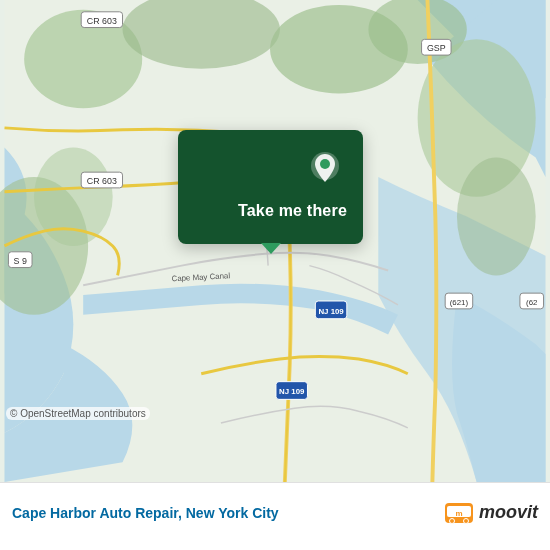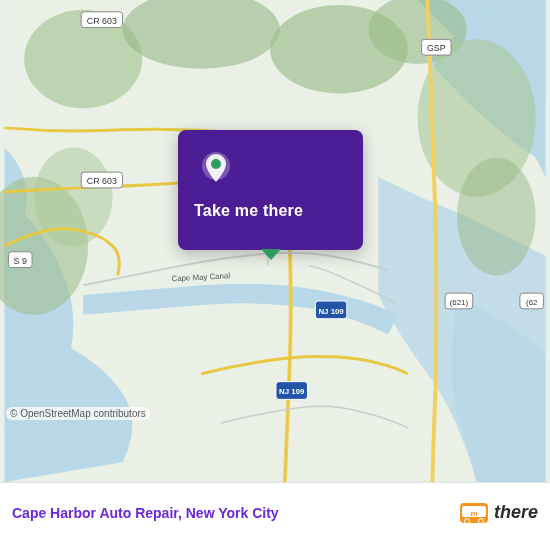--- a/index.html
+++ b/index.html
@@ -26,26 +26,26 @@
       position: absolute;
       top: 0; left: 0;
     }
 
     
     #location-card {
       position: absolute;
       top: 130px;
       left: 178px;
       width: 185px;
-      background: #4c1d95;
+      background: #14532d;
       border-radius: 8px;
-      padding: 18px 16px 30px;
+      padding: 18px 16px 24px;
       display: flex;
       flex-direction: column;
-      align-items: flex-start;
+      align-items: flex-end;
       box-shadow: 0 4px 16px rgba(0,0,0,0.25);
       z-index: 10;
     }
 
     #location-card::after {
       content: '';
       position: absolute;
       bottom: -10px;
       left: 50%;
       transform: translateX(-50%);
@@ -86,21 +86,21 @@
       font-size: 10px;
       color: #555;
       background: rgba(255,255,255,0.75);
       padding: 1px 4px;
       border-radius: 6px;
     }
 
     #place-name {
       font-size: 14px;
       font-weight: 600;
-      color: #6d28d9;
+      color: #0369a1;
       flex: 1;
     }
 
     #moovit-logo {
       display: flex;
       align-items: center;
       gap: 4px;
     }
 
     .moovit-m {
@@ -210,15 +210,15 @@
   <span id="place-name">Cape Harbor Auto Repair, New York City</span>
   <div id="moovit-logo">
     <svg class="moovit-m" viewBox="0 0 32 32" xmlns="http://www.w3.org/2000/svg">
 
       <rect x="2" y="6" width="28" height="20" rx="4" fill="#f7941d"></rect>
       <rect x="4" y="9" width="24" height="11" rx="2" fill="white"></rect>
       <circle cx="9" cy="24" r="2.5" fill="#f7941d" stroke="white" stroke-width="1"></circle>
       <circle cx="23" cy="24" r="2.5" fill="#f7941d" stroke="white" stroke-width="1"></circle>
       <text x="16" y="19" text-anchor="middle" font-size="8" fill="#f7941d" font-family="Arial" font-weight="bold">m</text>
     </svg>
-    <span class="moovit-text">there</span>
+    <span class="moovit-text">moovit</span>
   </div>
 </div>
 
 </body></html>

